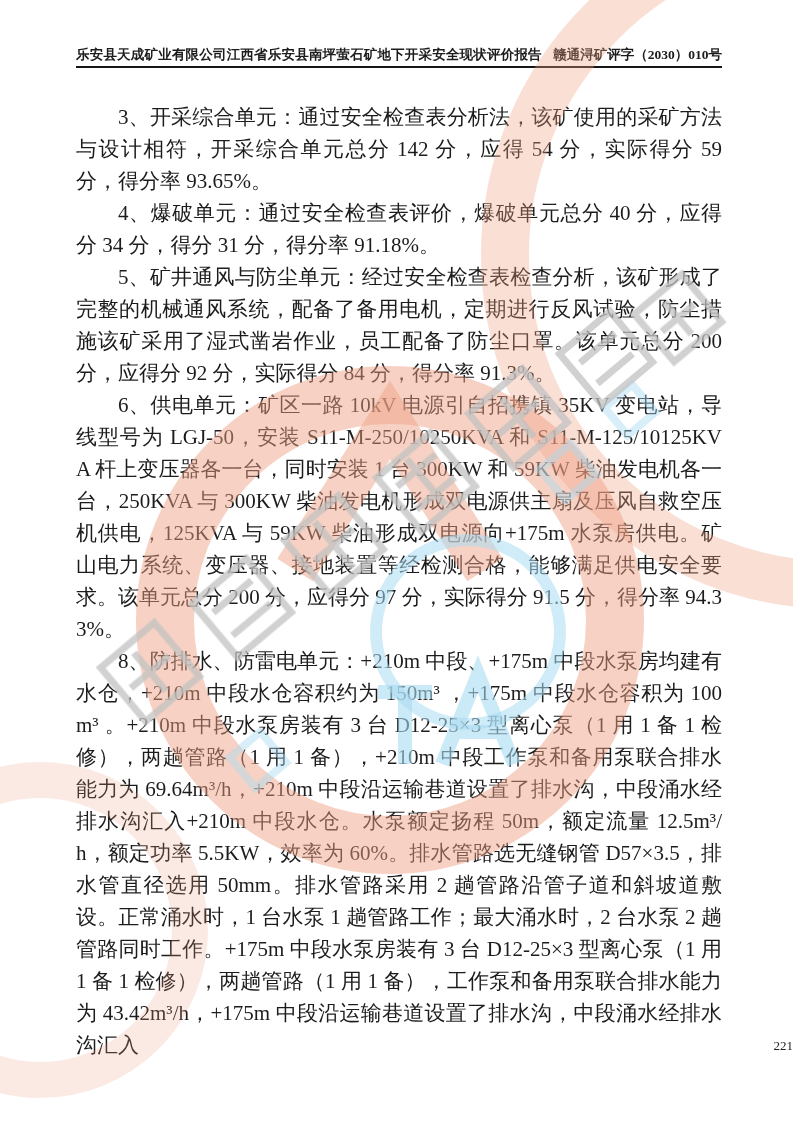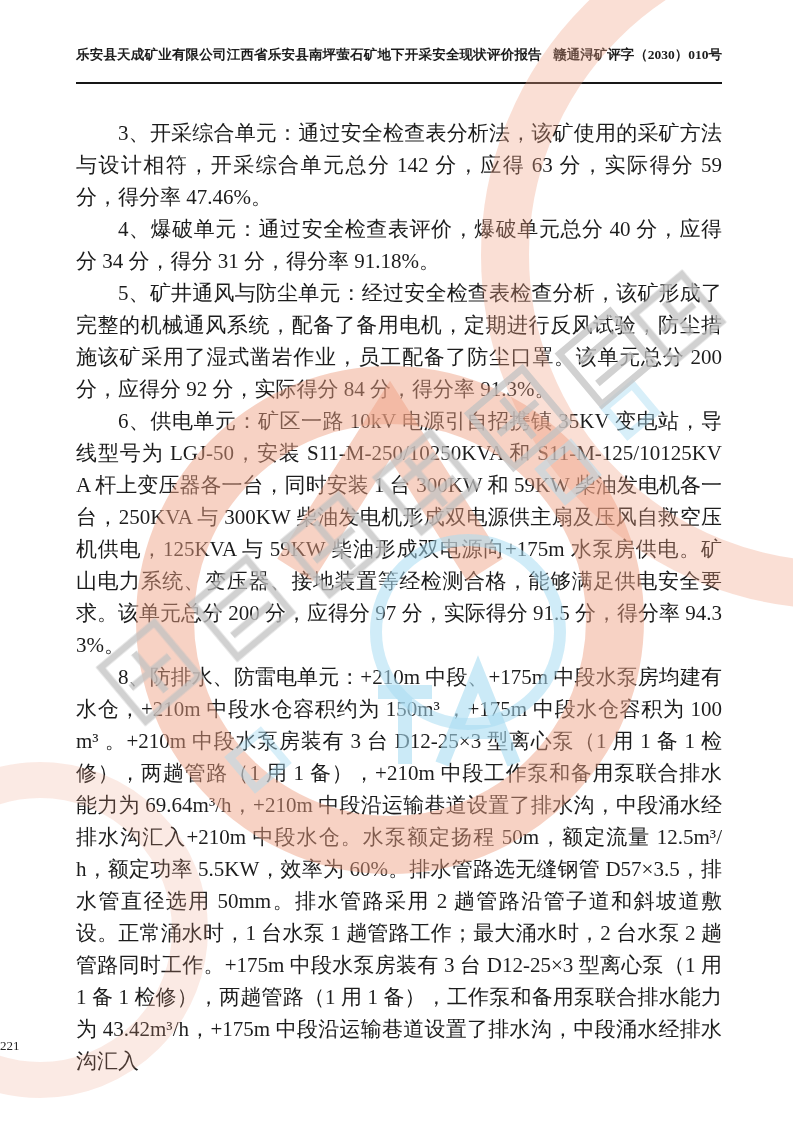--- a/index.html
+++ b/index.html
@@ -11,38 +11,38 @@
     overflow:hidden;
     font-family:"Liberation Serif","DejaVu Serif",serif;
     color:#1c1c1c;
   }
   .content{
     position:absolute;left:76px;right:71px;top:46px;z-index:1;
   }
   .page-header{
     display:flex;justify-content:space-between;align-items:flex-end;
     border-bottom:2px solid #161616;
-    padding-bottom:18px;
+    padding-bottom:2px;
     font-weight:bold;
   }
   .header-left{font-size:13.5px;letter-spacing:0.2px;}
   .header-right{font-size:13.5px;white-space:nowrap;}
   .body-text{margin-top:33px;}
   .body-text p{
     margin:0;
     font-size:21px;
     line-height:32px;
     text-align:justify;
     text-justify:inter-ideograph;
     text-indent:2em;
     word-break:break-all;
   }
   .page-footer{
     position:absolute;left:0;right:0;top:1038px;z-index:1;
-    text-align:left;font-size:13px;color:#222;
+    text-align:right;font-size:13px;color:#222;
   }
   .watermark{
     position:absolute;inset:0;z-index:2;pointer-events:none;
   }
 </style>
 </head>
 <body>
 
 <div class="page">
 
@@ -101,21 +101,21 @@
   </svg>
 
   <div class="content">
 
     <div class="page-header">
       <span class="header-left">乐安县天成矿业有限公司江西省乐安县南坪萤石矿地下开采安全现状评价报告</span>
       <span class="header-right">赣通浔矿评字（2030）010号</span>
     </div>
 
     <div class="body-text">
-      <p>3、开采综合单元：通过安全检查表分析法，该矿使用的采矿方法与设计相符，开采综合单元总分 142 分，应得 63 分，实际得分 59 分，得分率 47.46%。</p>
+      <p>3、开采综合单元：通过安全检查表分析法，该矿使用的采矿方法与设计相符，开采综合单元总分 142 分，应得 54 分，实际得分 59 分，得分率 93.65%。</p>
       <p>4、爆破单元：通过安全检查表评价，爆破单元总分 40 分，应得分 34 分，得分 31 分，得分率 91.18%。</p>
       <p>5、矿井通风与防尘单元：经过安全检查表检查分析，该矿形成了完整的机械通风系统，配备了备用电机，定期进行反风试验，防尘措施该矿采用了湿式凿岩作业，员工配备了防尘口罩。该单元总分 200 分，应得分 92 分，实际得分 84 分，得分率 91.3%。</p>
       <p>6、供电单元：矿区一路 10kV 电源引自招携镇 35KV 变电站，导线型号为 LGJ-50，安装 S11-M-250/10250KVA 和 S11-M-125/10125KVA 杆上变压器各一台，同时安装 1 台 300KW 和 59KW 柴油发电机各一台，250KVA 与 300KW 柴油发电机形成双电源供主扇及压风自救空压机供电，125KVA 与 59KW 柴油形成双电源向+175m 水泵房供电。矿山电力系统、变压器、接地装置等经检测合格，能够满足供电安全要求。该单元总分 200 分，应得分 97 分，实际得分 91.5 分，得分率 94.33%。</p>
       <p>8、防排水、防雷电单元：+210m 中段、+175m 中段水泵房均建有水仓，+210m 中段水仓容积约为 150m³ ，+175m 中段水仓容积为 100m³ 。+210m 中段水泵房装有 3 台 D12-25×3 型离心泵（1 用 1 备 1 检修），两趟管路（1 用 1 备），+210m 中段工作泵和备用泵联合排水能力为 69.64m³/h，+210m 中段沿运输巷道设置了排水沟，中段涌水经排水沟汇入+210m 中段水仓。水泵额定扬程 50m，额定流量 12.5m³/h，额定功率 5.5KW，效率为 60%。排水管路选无缝钢管 D57×3.5，排水管直径选用 50mm。排水管路采用 2 趟管路沿管子道和斜坡道敷设。正常涌水时，1 台水泵 1 趟管路工作；最大涌水时，2 台水泵 2 趟管路同时工作。+175m 中段水泵房装有 3 台 D12-25×3 型离心泵（1 用 1 备 1 检修），两趟管路（1 用 1 备），工作泵和备用泵联合排水能力为 43.42m³/h，+175m 中段沿运输巷道设置了排水沟，中段涌水经排水沟汇入</p>
     </div>
 
   </div>
 
   <div class="page-footer">
     <span>221</span>

